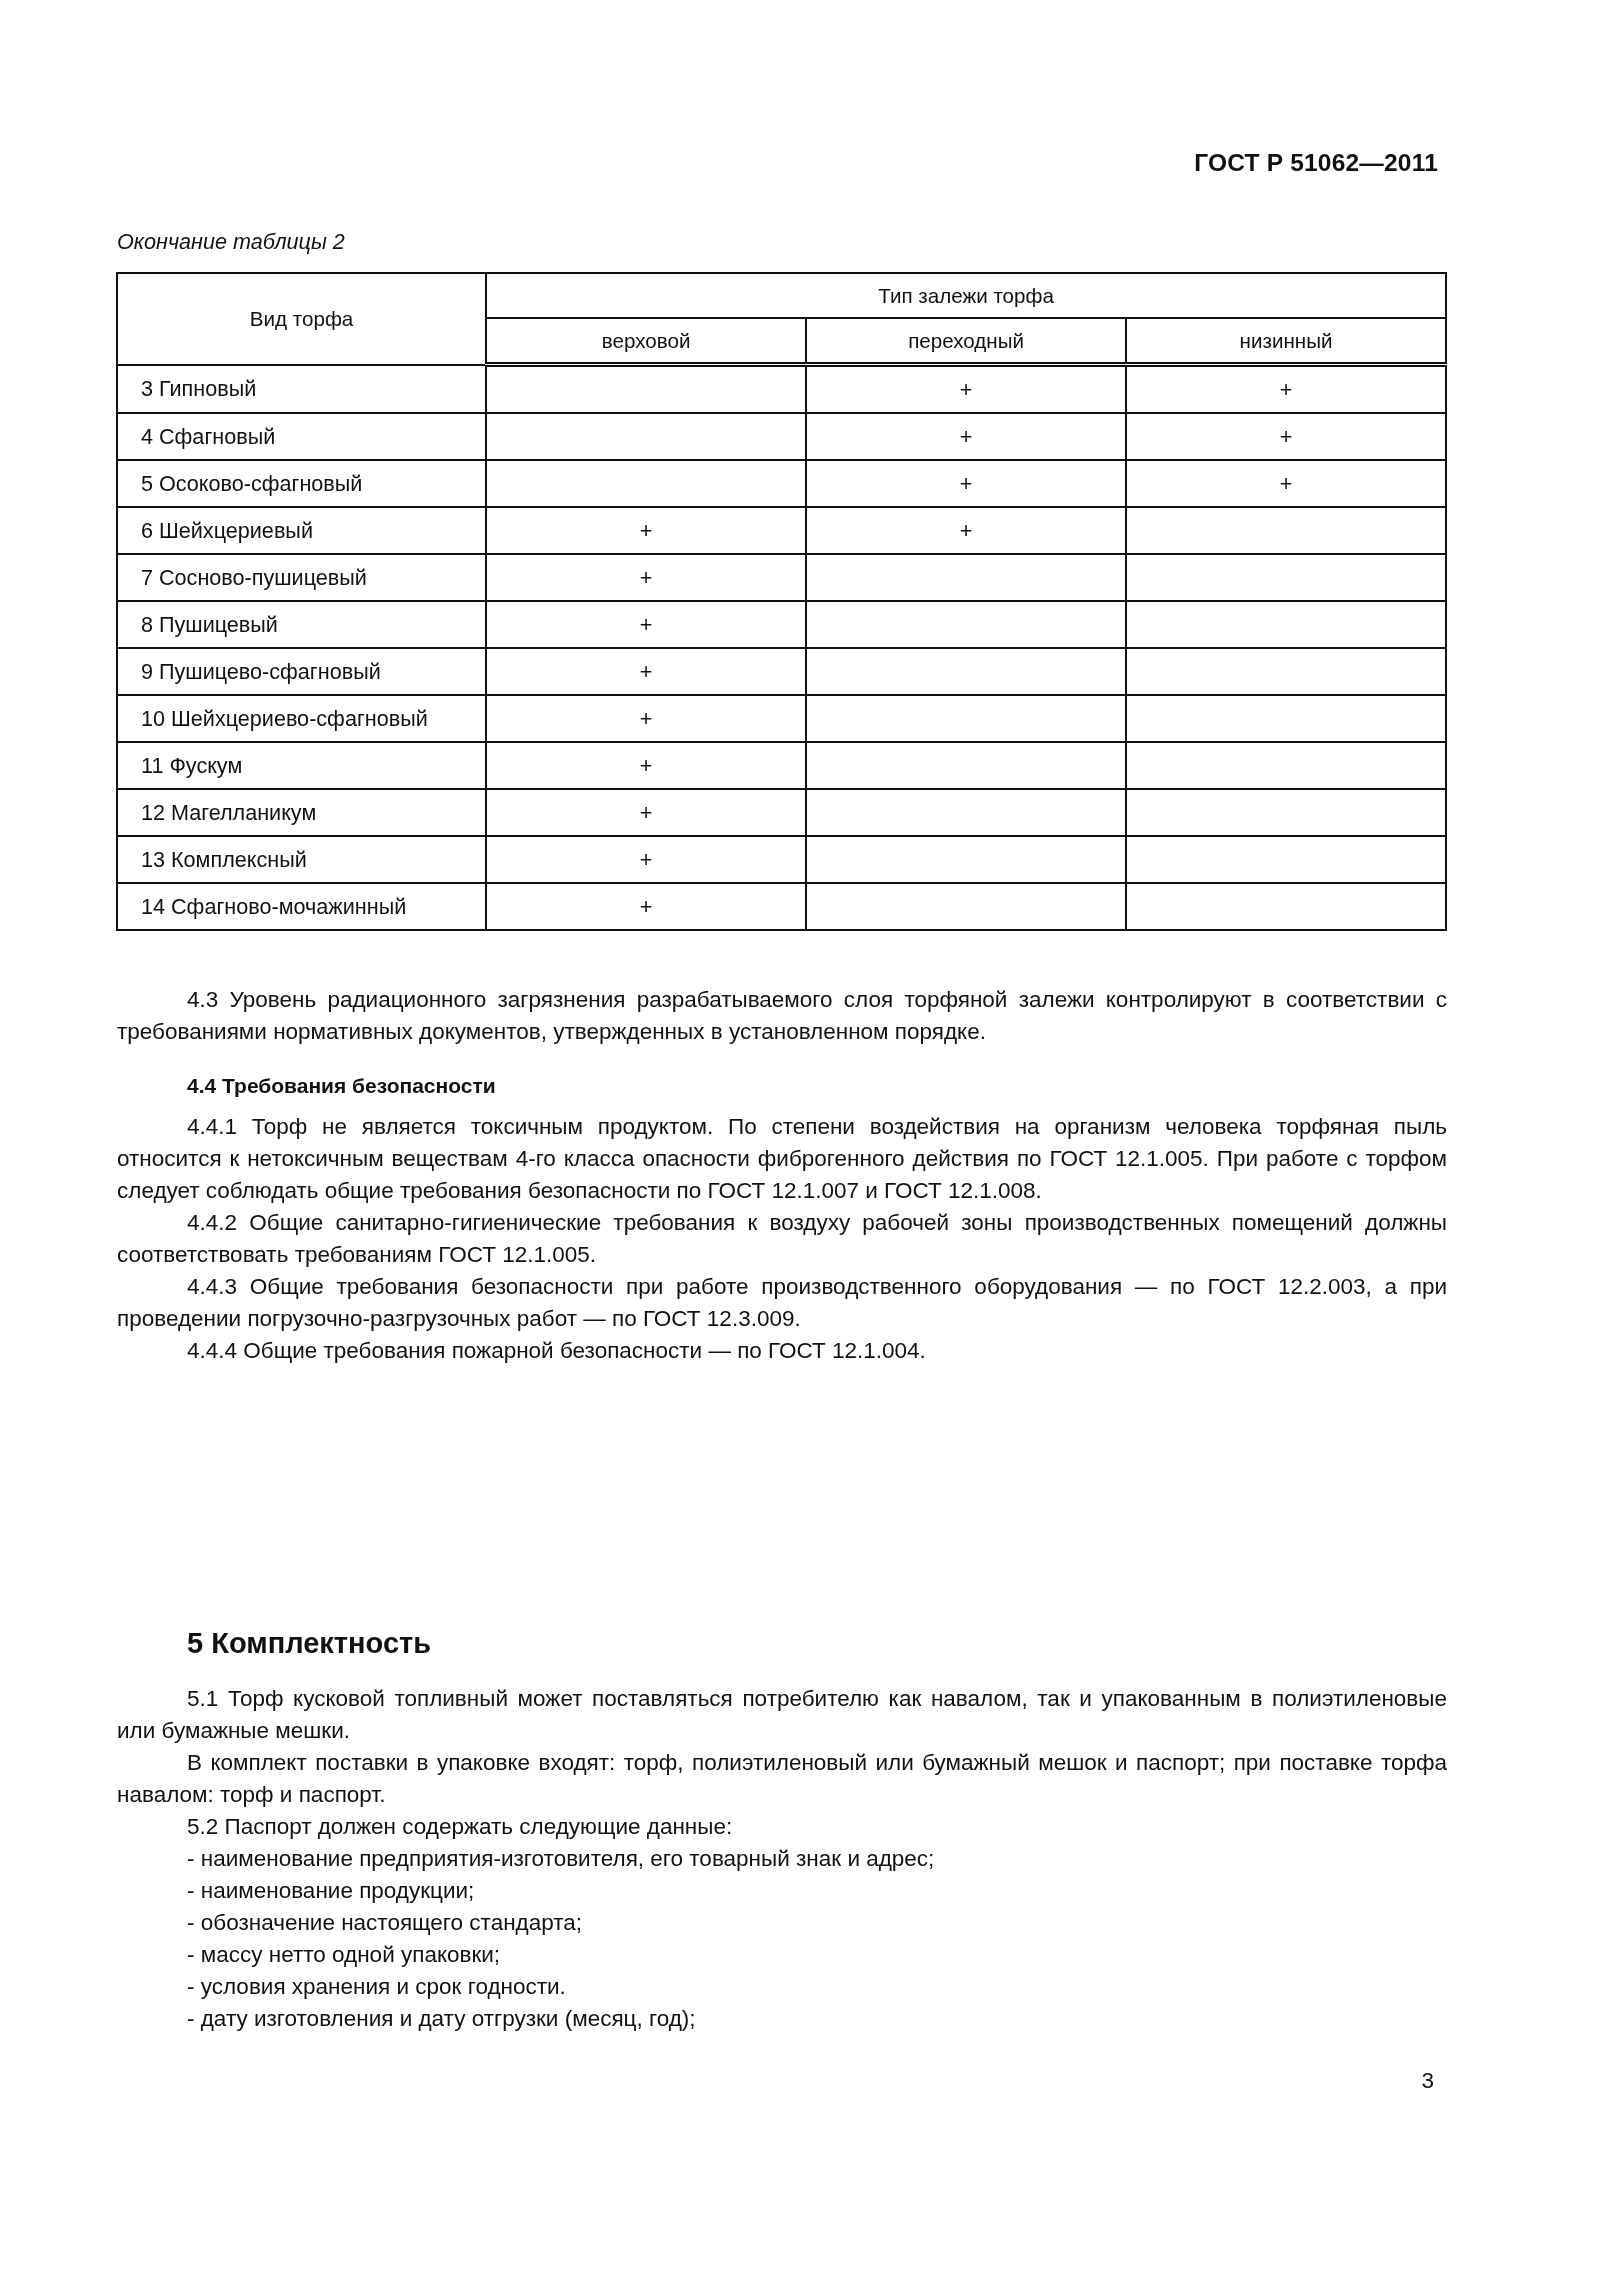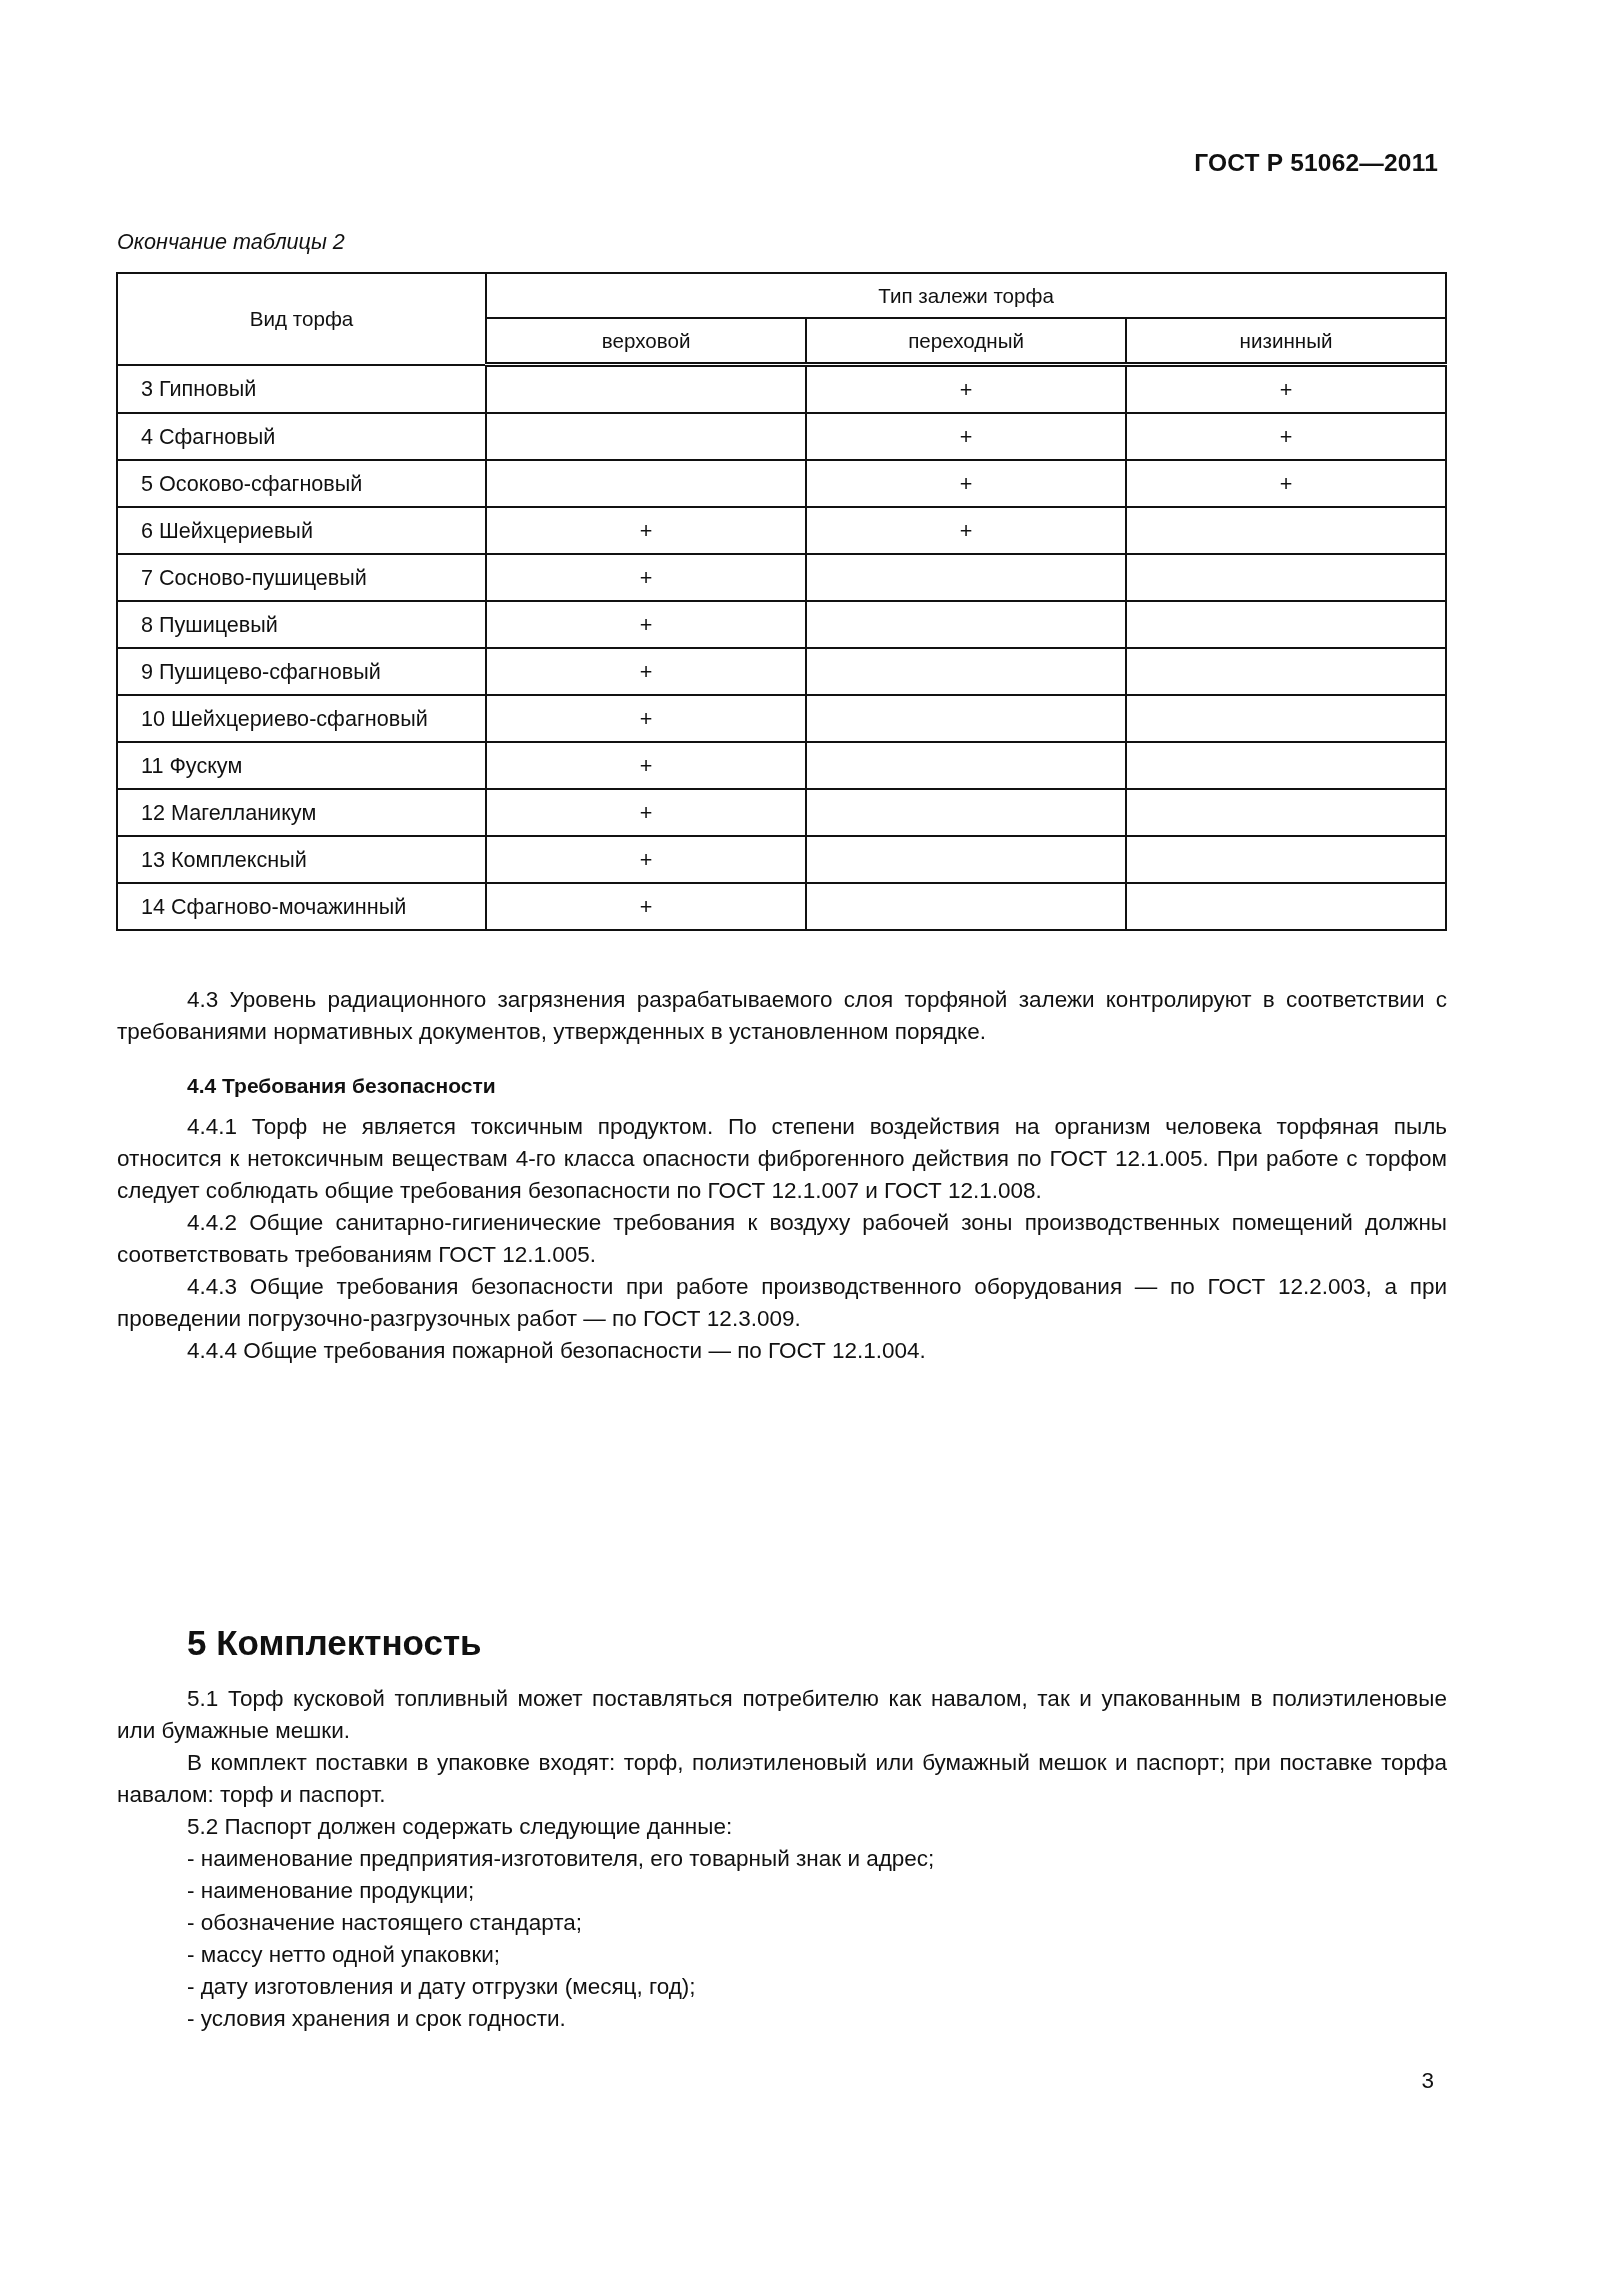--- a/index.html
+++ b/index.html
@@ -12,21 +12,21 @@
   table.peat th { height:43px; text-align:center; }
   table.peat th.name-head { width:369px; }
   table.peat th.sub { width:320px; }
   table.peat tr.head-last th { border-bottom:5.9px double #111; }
   table.peat td { height:45px; }
   table.peat td.name { text-align:left; padding-left:23px; font-size:21.6px; }
   table.peat td.mark { text-align:center; font-size:21.6px; }
   .body { position:absolute; left:117px; width:1330px; font-size:22.5px; line-height:32px; text-align:justify; }
   .body p { margin:0; text-indent:70px; }
   .body h3 { margin:0; font-size:21px; font-weight:bold; text-indent:70px; }
-  .body h2 { margin:0; font-size:35px; font-weight:bold; text-indent:70px; }
+  .body h2 { margin:0; font-size:29px; font-weight:bold; text-indent:70px; }
   .body .list p { text-align:left; }
   .page-num { position:absolute; right:187px; top:2068px; font-size:22.5px; }
 </style>
 </head>
 <body>
 
 <div class="doc-header">ГОСТ Р 51062—2011</div>
 <div class="caption">Окончание таблицы 2</div>
 
 <table class="peat">
@@ -127,19 +127,19 @@
 <div class="body" style="top:1627px;">
   <h2 style="margin-bottom:23.5px;">5 Комплектность</h2>
   <p>5.1 Торф кусковой топливный может поставляться потребителю как навалом, так и упакованным в полиэтиленовые или бумажные мешки.</p>
   <p>В комплект поставки в упаковке входят: торф, полиэтиленовый или бумажный мешок и паспорт; при поставке торфа навалом: торф и паспорт.</p>
   <p>5.2 Паспорт должен содержать следующие данные:</p>
   <div class="list">
     <p>- наименование предприятия-изготовителя, его товарный знак и адрес;</p>
     <p>- наименование продукции;</p>
     <p>- обозначение настоящего стандарта;</p>
     <p>- массу нетто одной упаковки;</p>
+    <p>- условия хранения и срок годности.</p>
     <p>- дату изготовления и дату отгрузки (месяц, год);</p>
-    <p>- условия хранения и срок годности.</p>
   </div>
 </div>
 
 <div class="page-num">3</div>
 
 
 </body></html>

